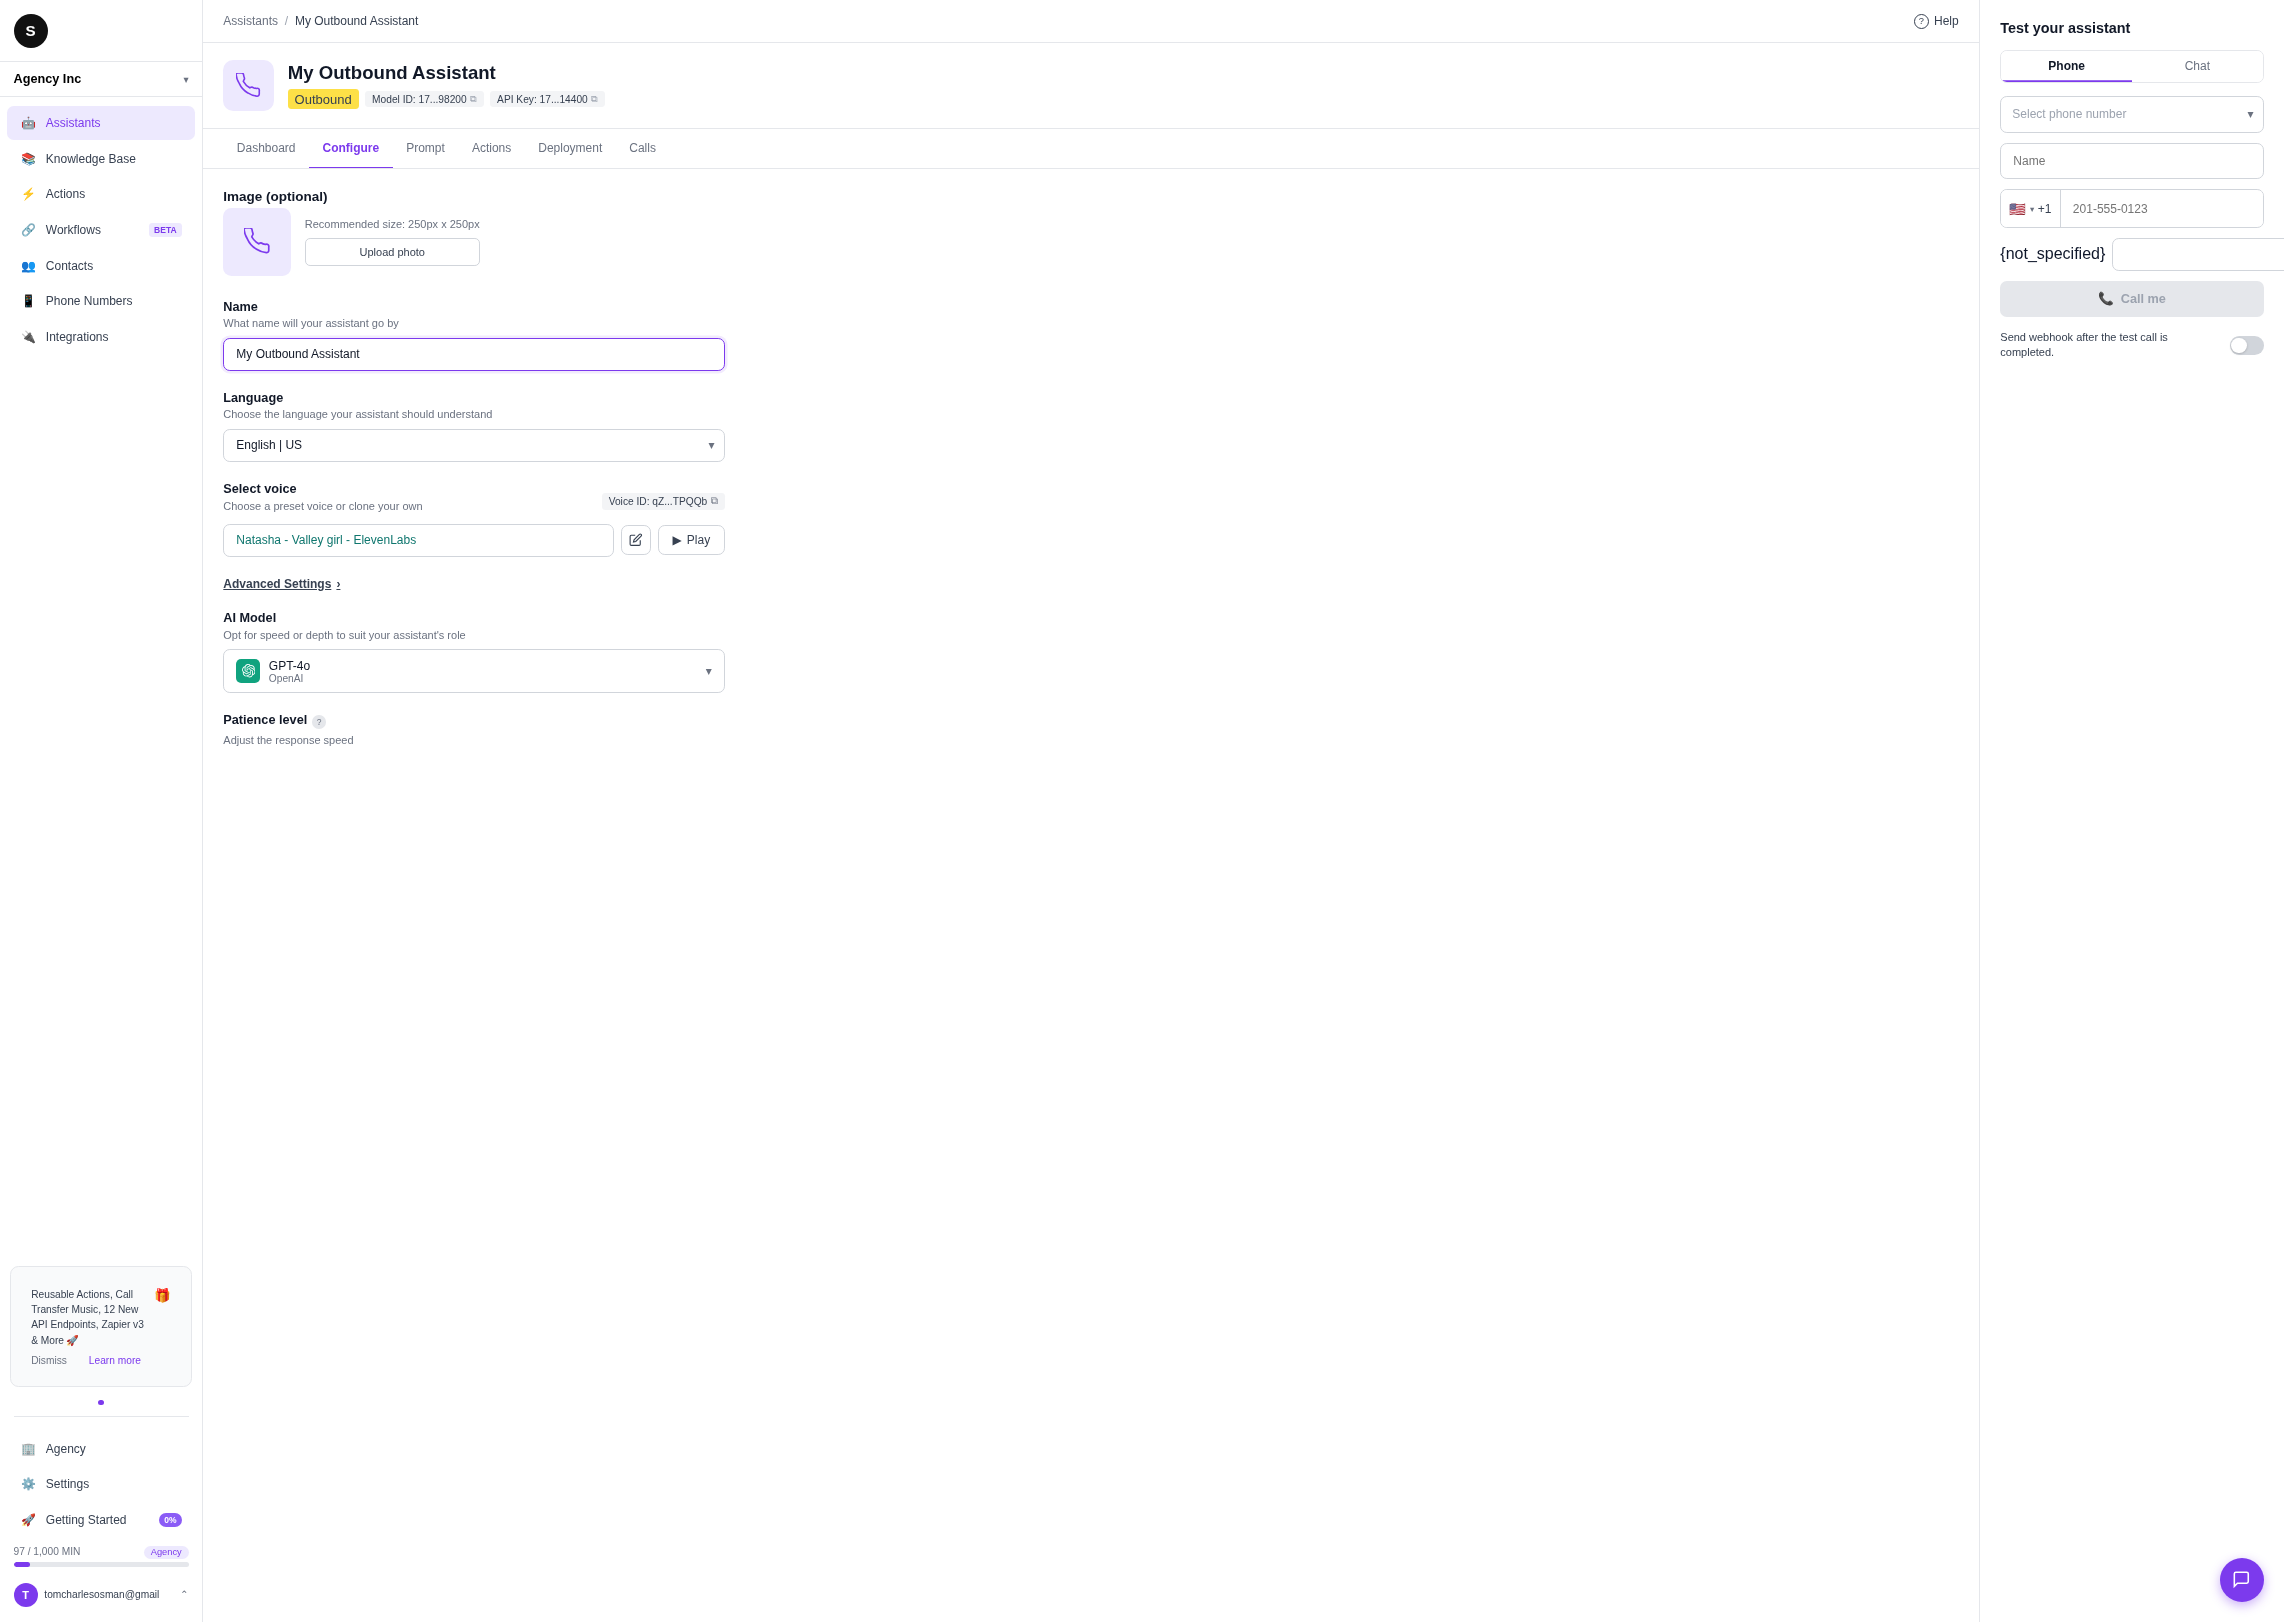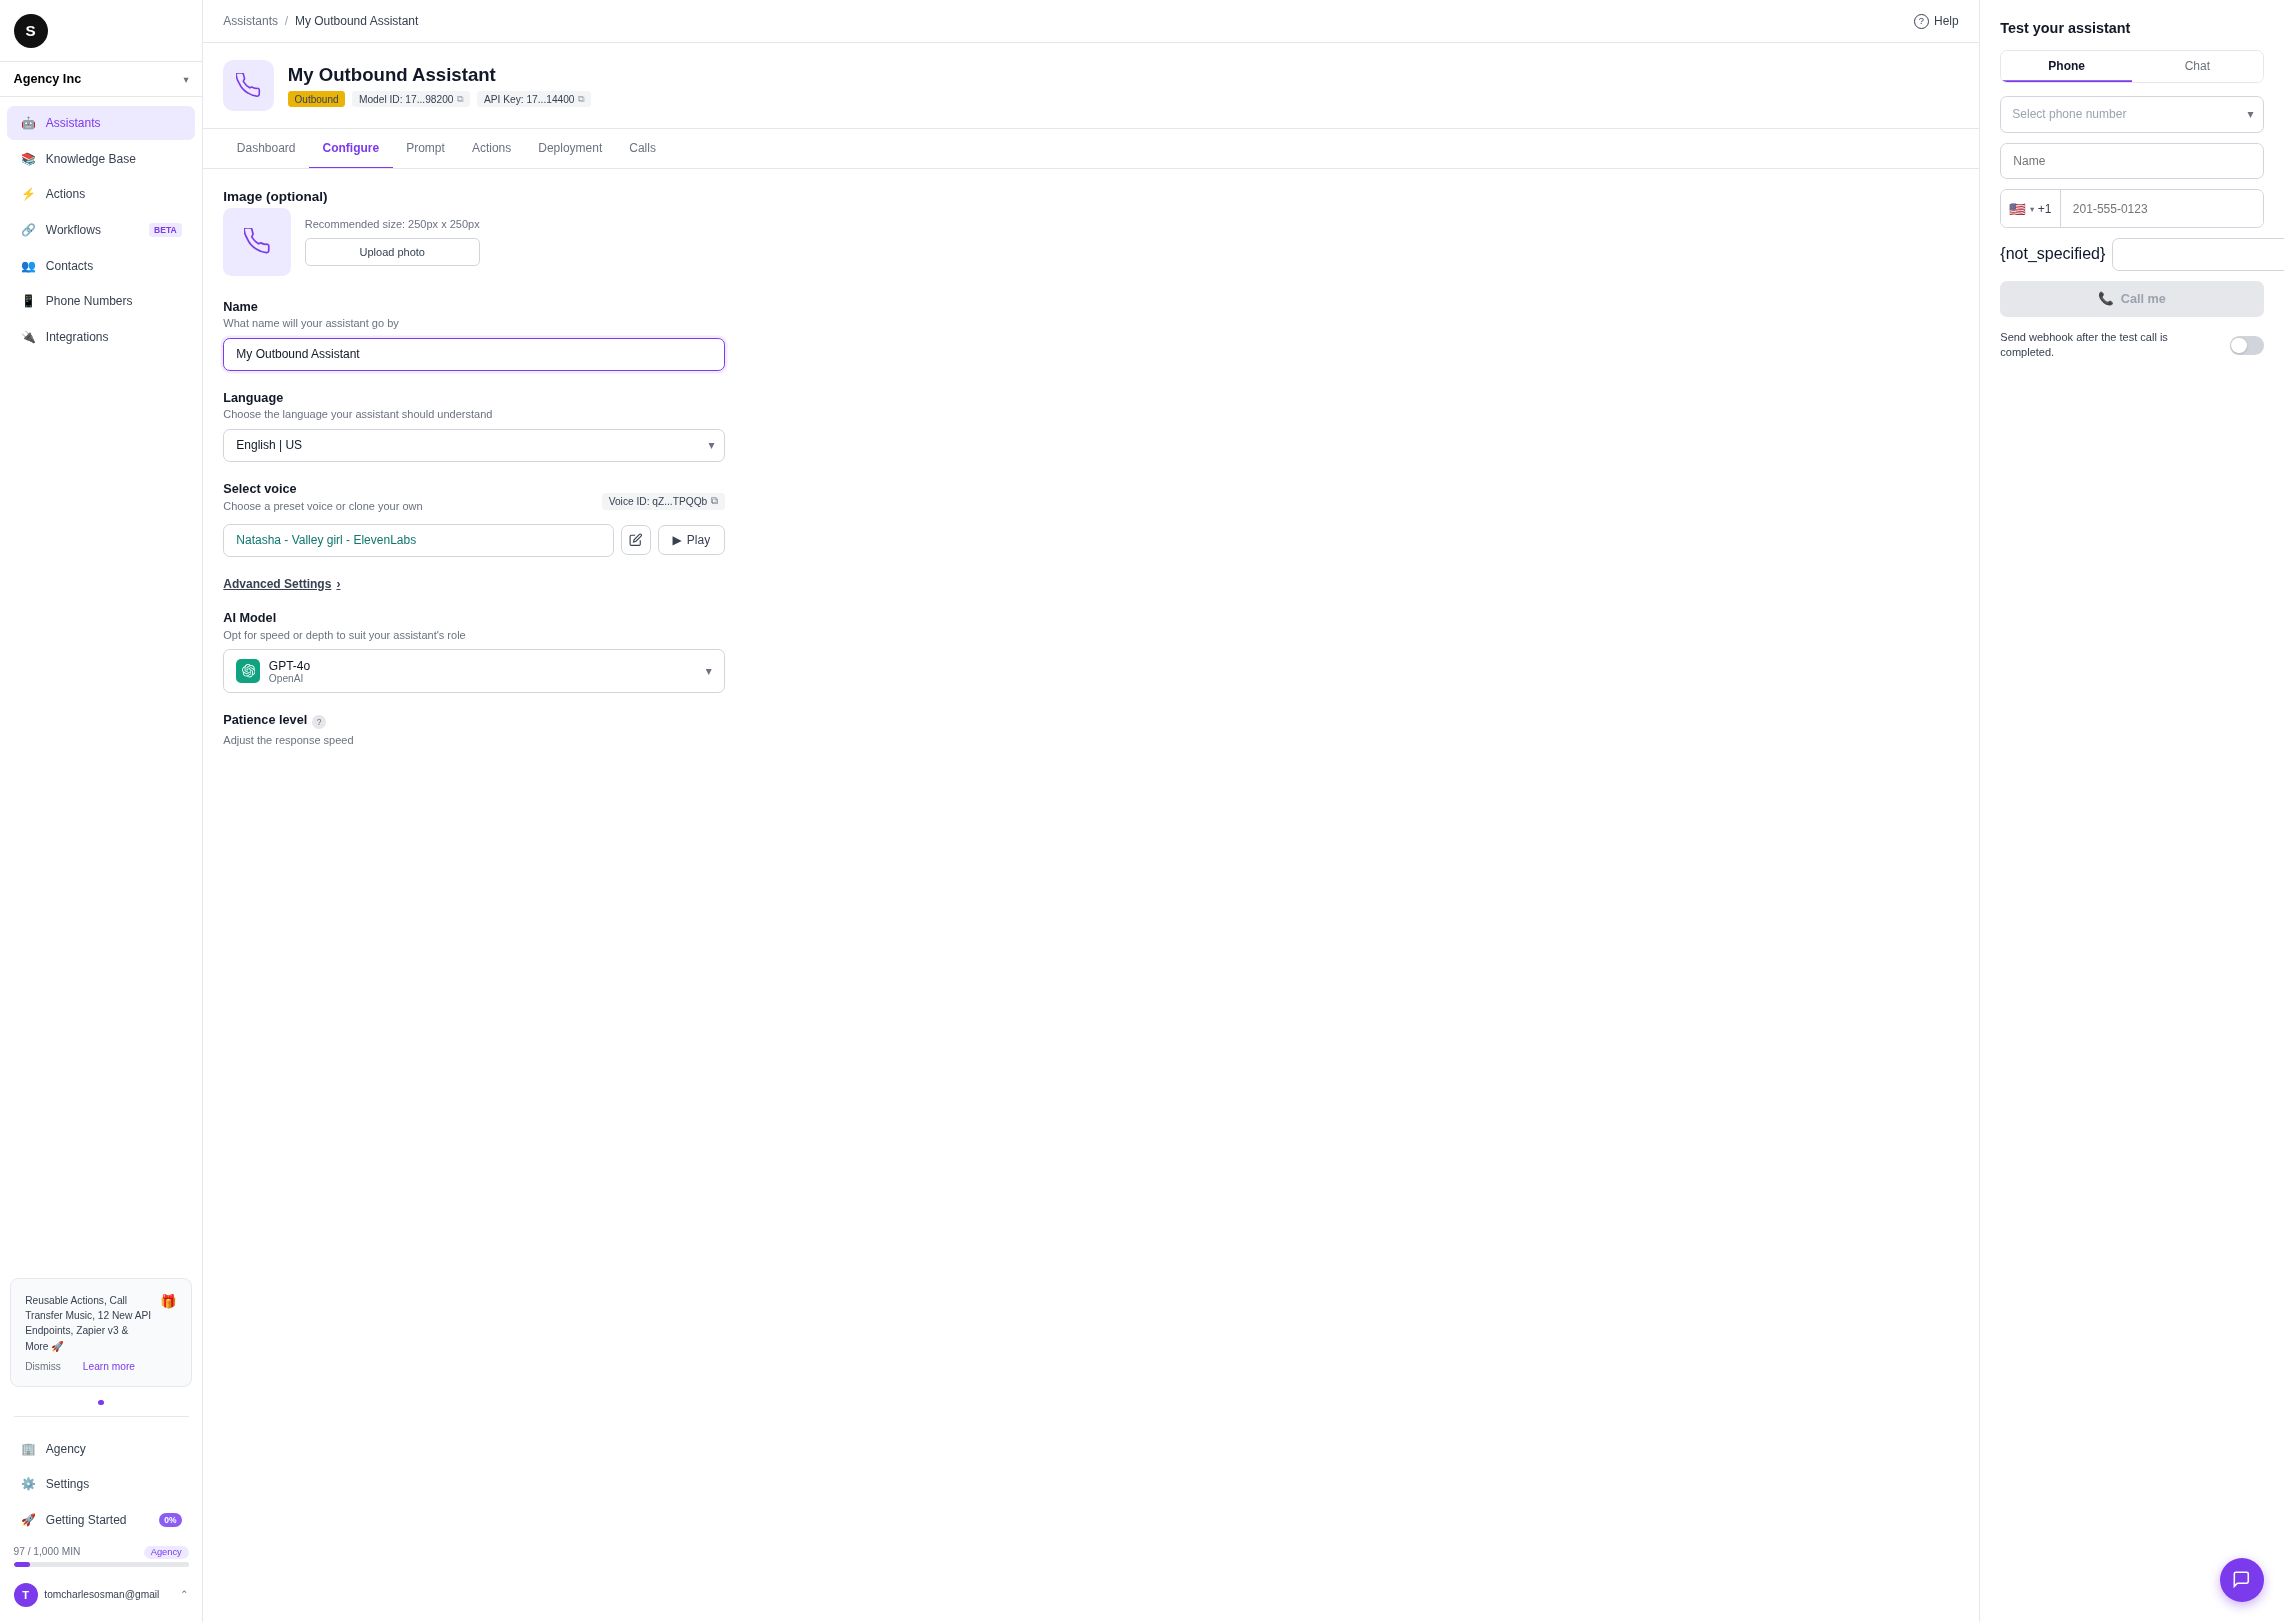--- a/index.html
+++ b/index.html
@@ -12,21 +12,21 @@
     .sidebar-company { display: flex; align-items: center; justify-content: space-between; padding: 10.2px 13.5px; cursor: pointer; border-bottom: 0.8px solid #e5e7eb; }
     .sidebar-company-name { font-weight: 600; font-size: 12.7px; }
     .chevron-down { color: #6b7280; font-size: 10.2px; }
     .sidebar-nav { flex: 1; padding: 6.8px 0; }
     .nav-item { display: flex; align-items: center; gap: 8.5px; padding: 8.5px 13.5px; cursor: pointer; border-radius: 6.8px; margin: 1.7px 6.8px; color: #374151; font-size: 12px; font-weight: 500; text-decoration: none; }
     .nav-item.active { background: #ede9fe; color: #7c3aed; }
     .nav-icon { width: 17px; height: 17px; display: flex; align-items: center; justify-content: center; flex-shrink: 0; }
     .nav-badge { background: #8b5cf6; color: #fff; font-size: 8.5px; font-weight: 600; padding: 1.7px 5.1px; border-radius: 8.5px; margin-left: auto; }
     .nav-badge-beta { background: #ede9fe; color: #7c3aed; font-size: 8.5px; font-weight: 600; padding: 1.7px 5.1px; border-radius: 3.4px; margin-left: auto; }
     .sidebar-divider { height: 0.8px; background: #e5e7eb; margin: 6.8px 13.5px; }
-    .promo-card { margin: 10.2px; background: #f9fafb; border: 0.8px solid #e5e7eb; border-radius: 8.5px; padding: 14px; font-size: 10.2px; color: #374151; }
+    .promo-card { margin: 10.2px; background: #f9fafb; border: 0.8px solid #e5e7eb; border-radius: 8.5px; padding: 20px; font-size: 10.2px; color: #374151; }
     .promo-text { line-height: 1.5; margin-bottom: 6.8px; }
     .promo-actions { display: flex; gap: 22px; }
     .promo-dismiss { color: #6b7280; cursor: pointer; font-size: 10.2px; }
     .promo-learn { color: #7c3aed; cursor: pointer; font-size: 10.2px; font-weight: 500; }
     .pagination-dots { display: flex; justify-content: center; gap: 3.4px; padding: 3.4px; }
     .dot { width: 5.1px; height: 5.1px; border-radius: 50%; background: #7c3aed; }
     .sidebar-bottom { padding: 6.8px 0; }
     .usage-section { padding: 6.8px 13.5px; }
     .usage-label { font-size: 10.2px; color: #6b7280; margin-bottom: 3.4px; display: flex; justify-content: space-between; }
     .usage-bar { height: 5.1px; background: #e5e7eb; border-radius: 2.5px; overflow: hidden; }
@@ -44,21 +44,21 @@
     .breadcrumb-link { color: #6b7280; cursor: pointer; }
     .breadcrumb-sep { color: #9ca3af; }
     .breadcrumb-current { color: #374151; font-weight: 500; }
     .help-btn { display: flex; align-items: center; gap: 5.1px; color: #374151; font-size: 12px; cursor: pointer; }
 
     
     .assistant-header { padding: 17px 20.3px; border-bottom: 0.8px solid #e5e7eb; display: flex; align-items: center; gap: 13.5px; }
     .assistant-icon { width: 51px; height: 51px; background: #ede9fe; border-radius: 10.2px; display: flex; align-items: center; justify-content: center; color: #7c3aed; font-size: 20.3px; flex-shrink: 0; }
     .assistant-info h1 { font-size: 18.6px; font-weight: 700; color: #111827; margin-bottom: 5.1px; }
     .assistant-tags { display: flex; align-items: center; gap: 6.8px; }
-    .tag { background: #eab308; color: #374151; font-size: 10px; padding: 2.5px 6.8px; border-radius: 3.4px; }
+    .tag { background: #fde047; color: #374151; font-size: 13px; padding: 2.5px 6.8px; border-radius: 3.4px; }
     .tag-model { background: #f3f4f6; color: #374151; font-size: 10.2px; padding: 2.5px 6.8px; border-radius: 3.4px; display: flex; align-items: center; gap: 3.4px; }
     .copy-icon { color: #9ca3af; cursor: pointer; font-size: 9.3px; }
 
     
     .tabs { display: flex; gap: 0; padding: 0 20.3px; border-bottom: 0.8px solid #e5e7eb; }
     .tab { padding: 12px 13.5px; font-size: 12px; color: #6b7280; cursor: pointer; border-bottom: 1.7px solid transparent; font-weight: 500; }
     .tab.active { color: #7c3aed; border-bottom-color: #7c3aed; font-weight: 600; }
 
     
     .configure-content { padding: 20.3px; max-width: 542px; }

